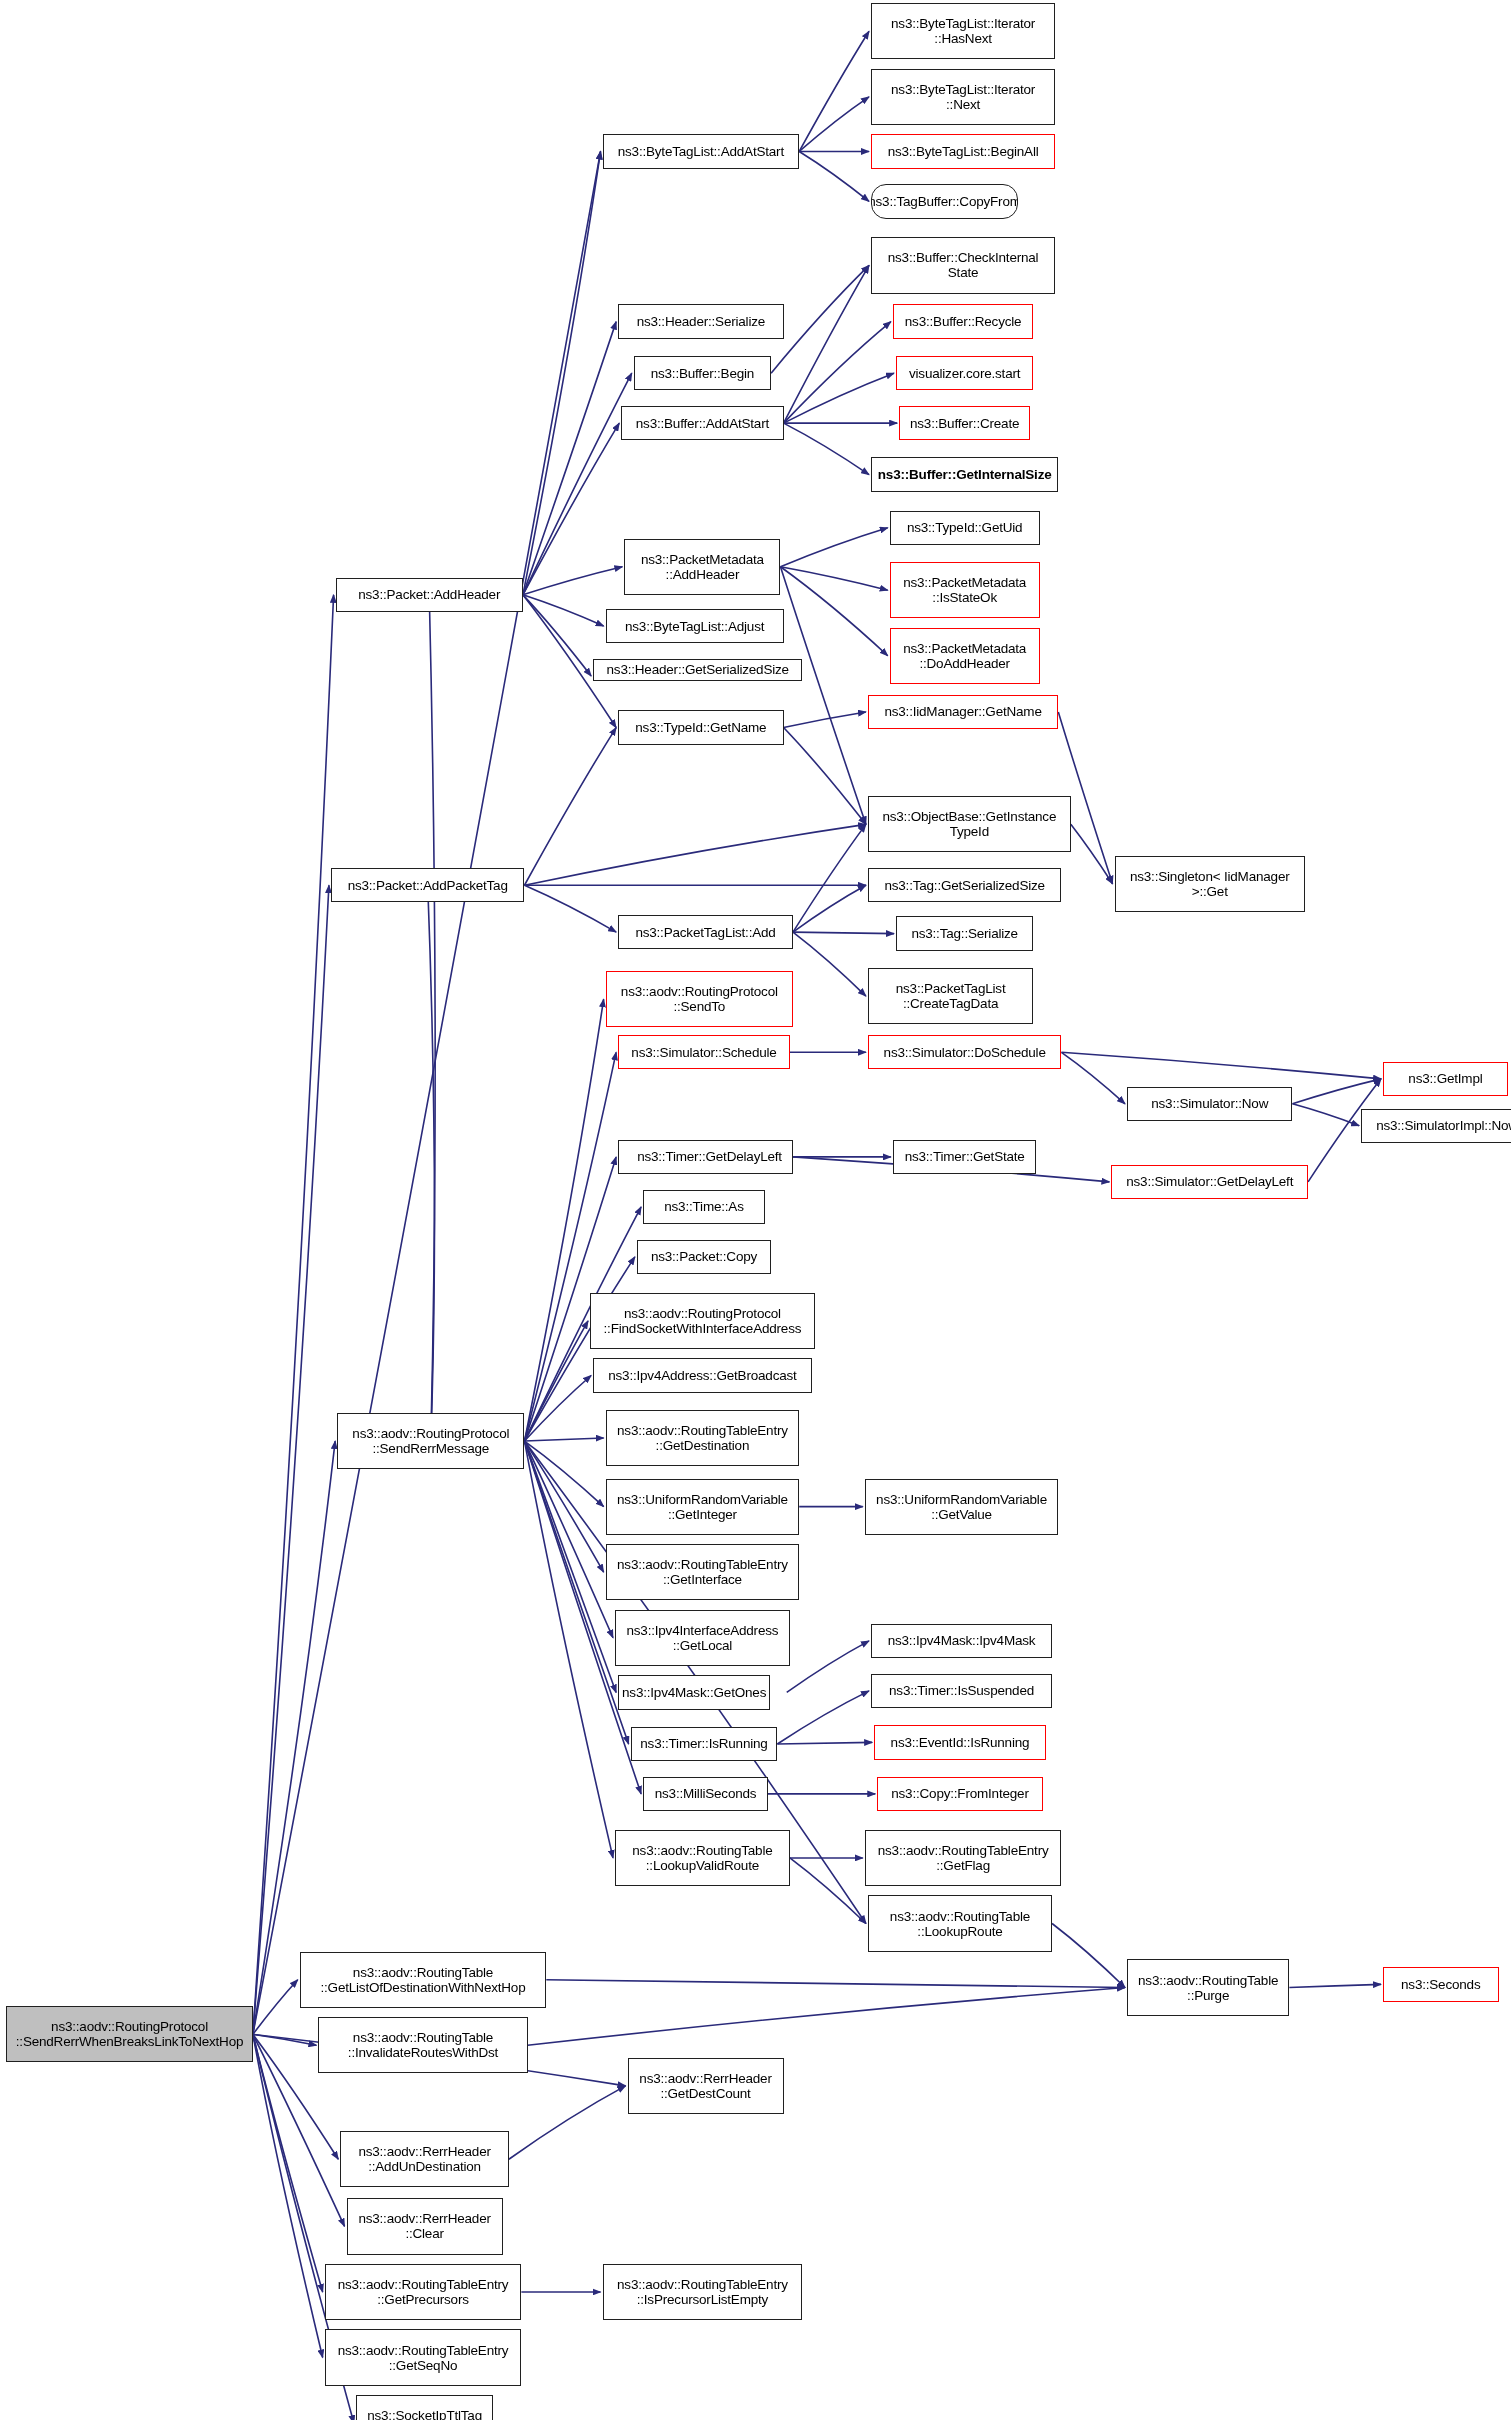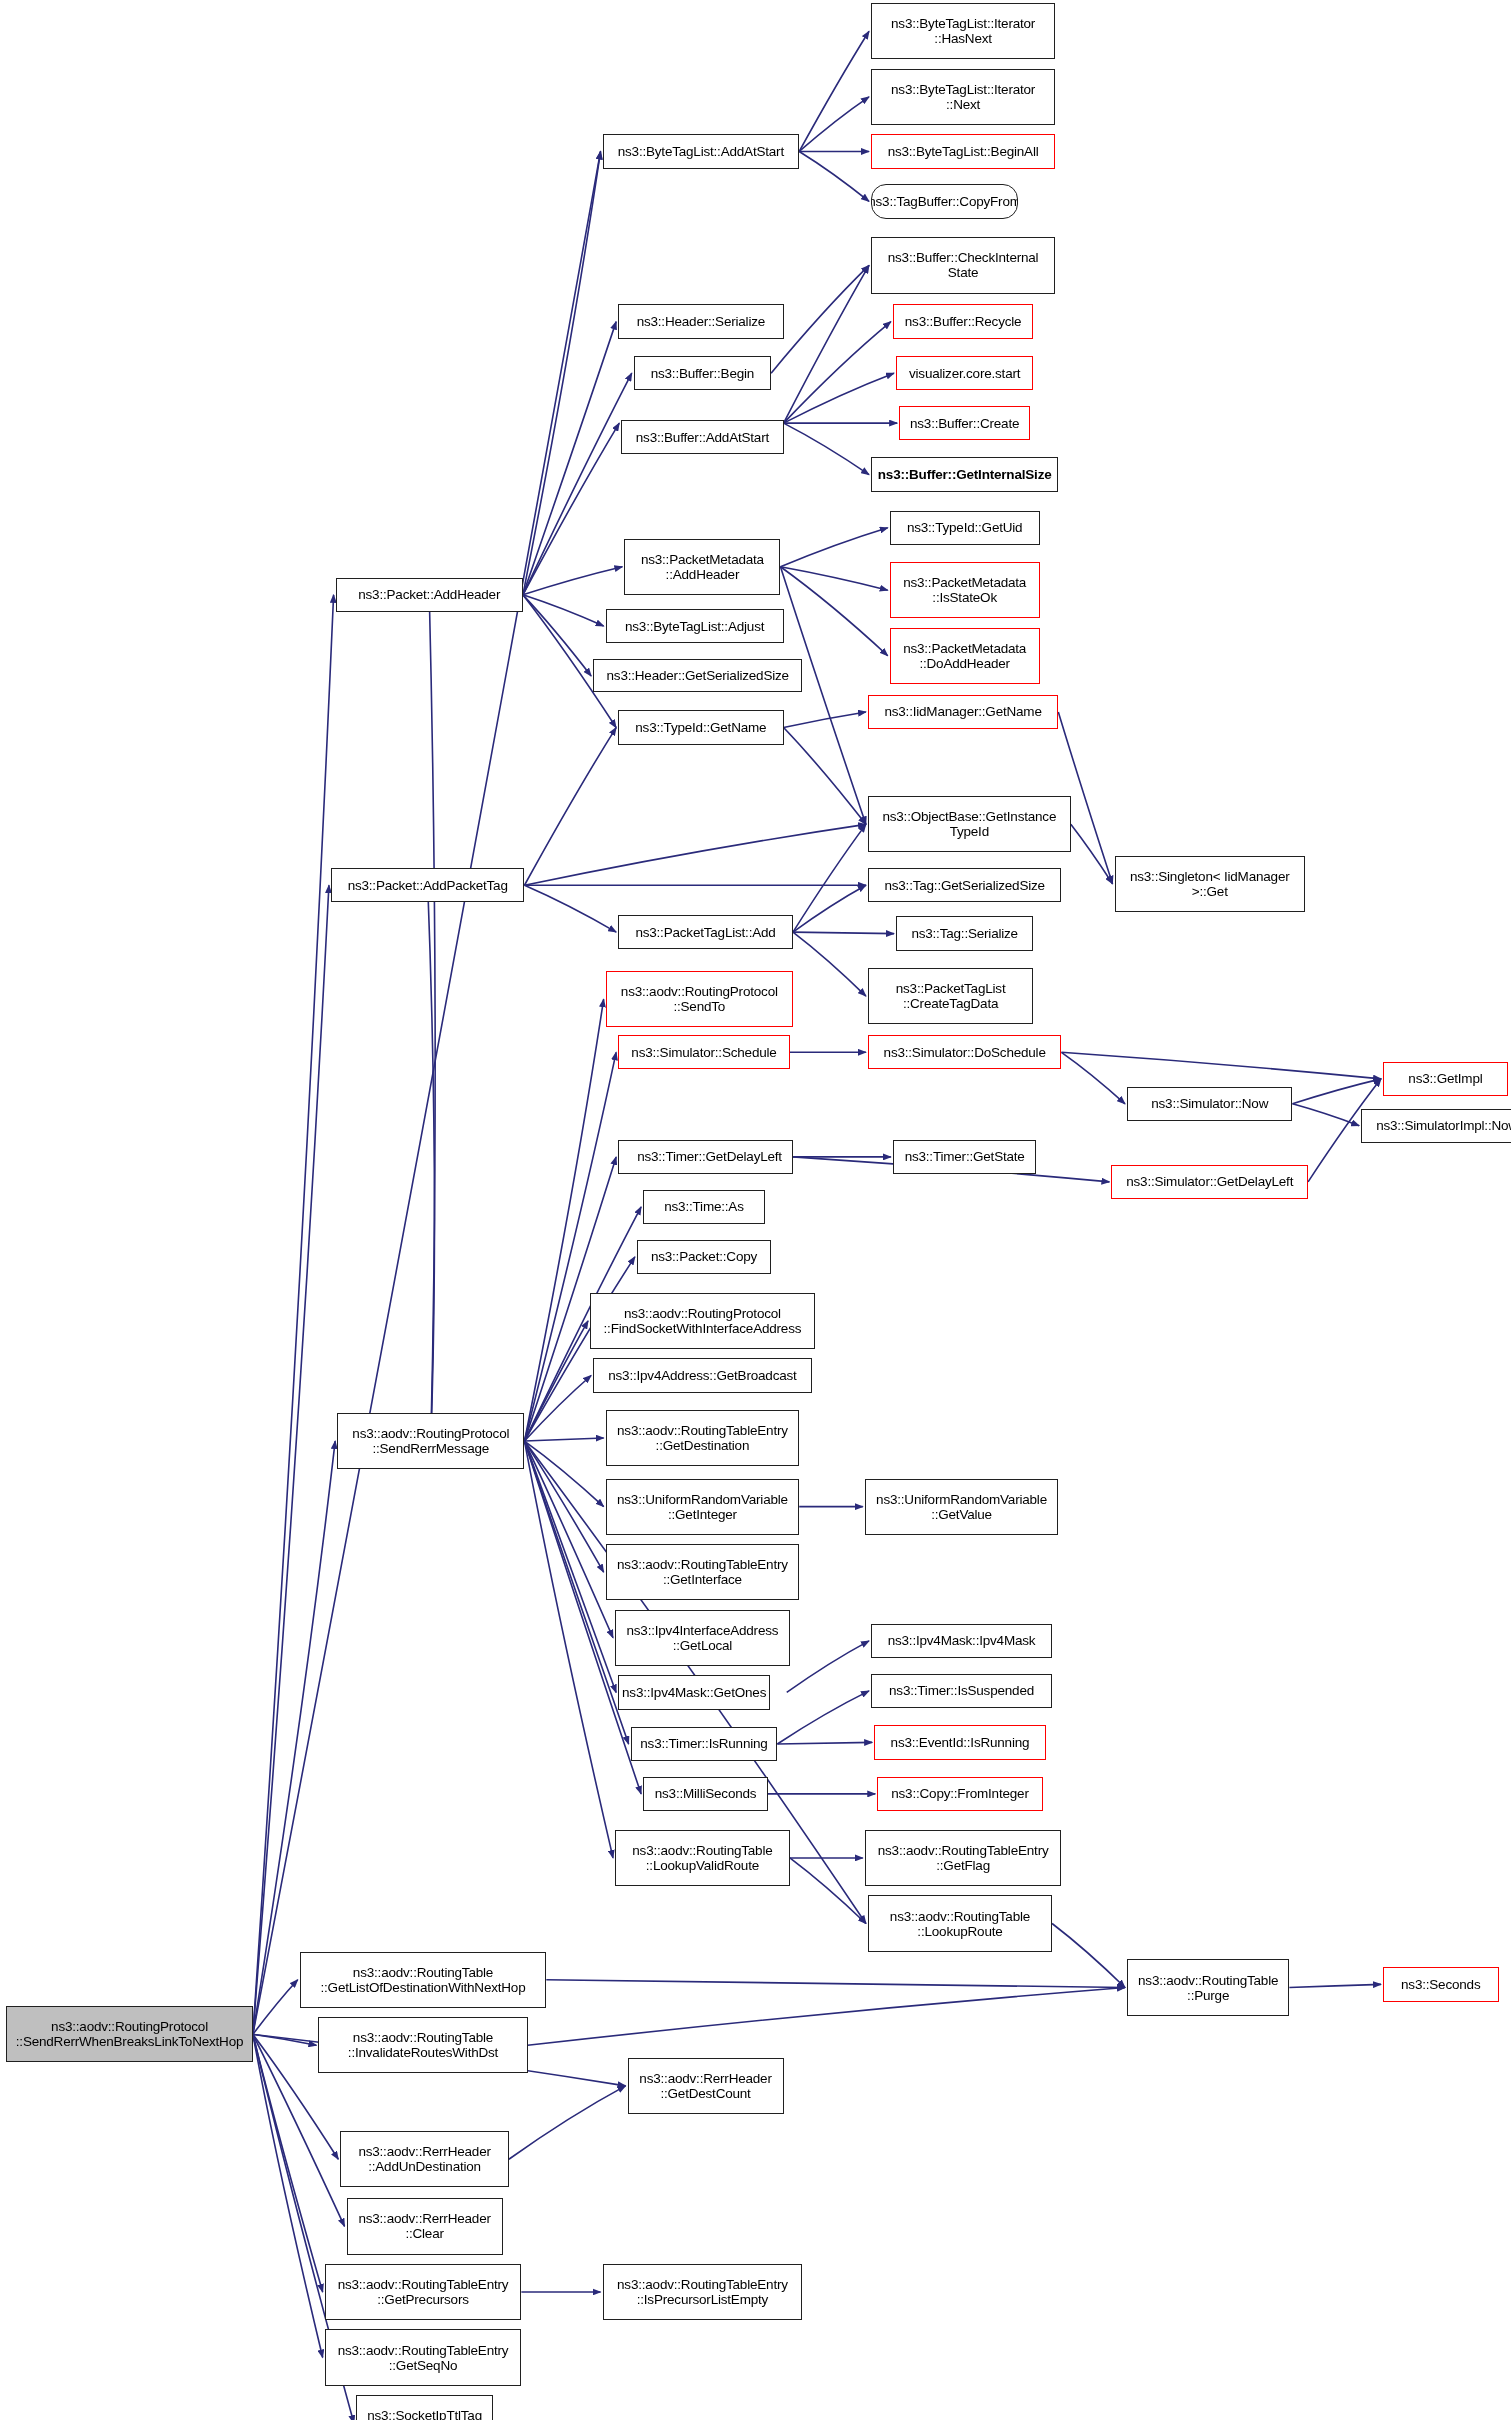--- a/index.html
+++ b/index.html
@@ -153,30 +153,30 @@
       <div class="node" style="left: 871.01px; top: 184.232px; width: 147px; height: 34.3484px; border-radius: 15px;"><span class="lbl">ns3::TagBuffer::CopyFrom</span></div>
       <div class="node" style="left: 602.527px; top: 134.271px; width: 196.68px; height: 34.3484px;"><span class="lbl">ns3::ByteTagList::AddAtStart</span></div>
       <div class="node" style="left: 871.01px; top: 237.316px; width: 184.192px; height: 56.2065px;"><span class="lbl">ns3::Buffer::CheckInternal
 State</span></div>
       <div class="node red" style="left: 892.864px; top: 304.452px; width: 140.486px; height: 34.3484px;"><span class="lbl">ns3::Buffer::Recycle</span></div>
       <div class="node red" style="left: 895.986px; top: 355.974px; width: 137.364px; height: 34.3484px;"><span class="lbl">visualizer.core.start</span></div>
       <div class="node red" style="left: 899.107px; top: 405.935px; width: 131.12px; height: 34.3484px;"><span class="lbl">ns3::Buffer::Create</span></div>
       <div class="node" style="left: 871.01px; top: 457.458px; width: 187.314px; height: 34.3484px; font-weight: bold;"><span class="lbl">ns3::Buffer::GetInternalSize</span></div>
       <div class="node" style="left: 618.136px; top: 304.452px; width: 165.461px; height: 34.3484px;"><span class="lbl">ns3::Header::Serialize</span></div>
       <div class="node" style="left: 633.746px; top: 355.974px; width: 137.364px; height: 34.3484px; text-align: center;"><span class="lbl">ns3::Buffer::Begin</span></div>
-      <div class="node" style="left: 621.258px; top: 405.935px; width: 162.339px; height: 34.3484px; margin-top: 14px;"><span class="lbl">ns3::Buffer::AddAtStart</span></div>
+      <div class="node" style="left: 621.258px; top: 405.935px; width: 162.339px; height: 34.3484px;"><span class="lbl">ns3::Buffer::AddAtStart</span></div>
       <div class="node" style="left: 889.742px; top: 510.542px; width: 149.851px; height: 34.3484px;"><span class="lbl">ns3::TypeId::GetUid</span></div>
       <div class="node red" style="left: 889.742px; top: 562.065px; width: 149.851px; height: 56.2065px;"><span class="lbl">ns3::PacketMetadata
 ::IsStateOk</span></div>
       <div class="node red" style="left: 889.742px; top: 627.639px; width: 149.851px; height: 56.2065px;"><span class="lbl">ns3::PacketMetadata
 ::DoAddHeader</span></div>
       <div class="node" style="left: 624.38px; top: 538.645px; width: 156.095px; height: 56.2065px;"><span class="lbl">ns3::PacketMetadata
 ::AddHeader</span></div>
       <div class="node" style="left: 605.649px; top: 608.903px; width: 177.948px; height: 34.3484px;"><span class="lbl">ns3::ByteTagList::Adjust</span></div>
-      <div class="node" style="left: 593.161px; top: 658.865px; width: 209.167px; height: 33px; justify-content: center;"><span class="lbl">ns3::Header::GetSerializedSize</span></div>
+      <div class="node" style="left: 593.161px; top: 658.865px; width: 209.167px; height: 22px; justify-content: center;"><span class="lbl">ns3::Header::GetSerializedSize</span></div>
       <div class="node red" style="left: 867.888px; top: 694.774px; width: 190.436px; height: 34.3484px;"><span class="lbl">ns3::IidManager::GetName</span></div>
       <div class="node" style="left: 618.136px; top: 710.387px; width: 165.461px; height: 34.3484px;"><span class="lbl">ns3::TypeId::GetName</span></div>
       <div class="node" style="left: 867.888px; top: 796.258px; width: 202.924px; height: 56.2065px;"><span class="lbl">ns3::ObjectBase::GetInstance
 TypeId</span></div>
       <div class="node" style="left: 1114.52px; top: 855.587px; width: 190.436px; height: 56.2065px;"><span class="lbl">ns3::Singleton&lt; IidManager
 &gt;::Get</span></div>
       <div class="node" style="left: 867.888px; top: 868.077px; width: 193.558px; height: 34.3484px;"><span class="lbl">ns3::Tag::GetSerializedSize</span></div>
       <div class="node" style="left: 335.604px; top: 577.677px; width: 187.314px; height: 34.3484px;"><span class="lbl">ns3::Packet::AddHeader</span></div>
       <div class="node" style="left: 330.921px; top: 868.077px; width: 193.558px; height: 34.3484px;"><span class="lbl">ns3::Packet::AddPacketTag</span></div>
       <div class="node" style="left: 618.136px; top: 914.916px; width: 174.826px; height: 34.3484px;"><span class="lbl">ns3::PacketTagList::Add</span></div>

